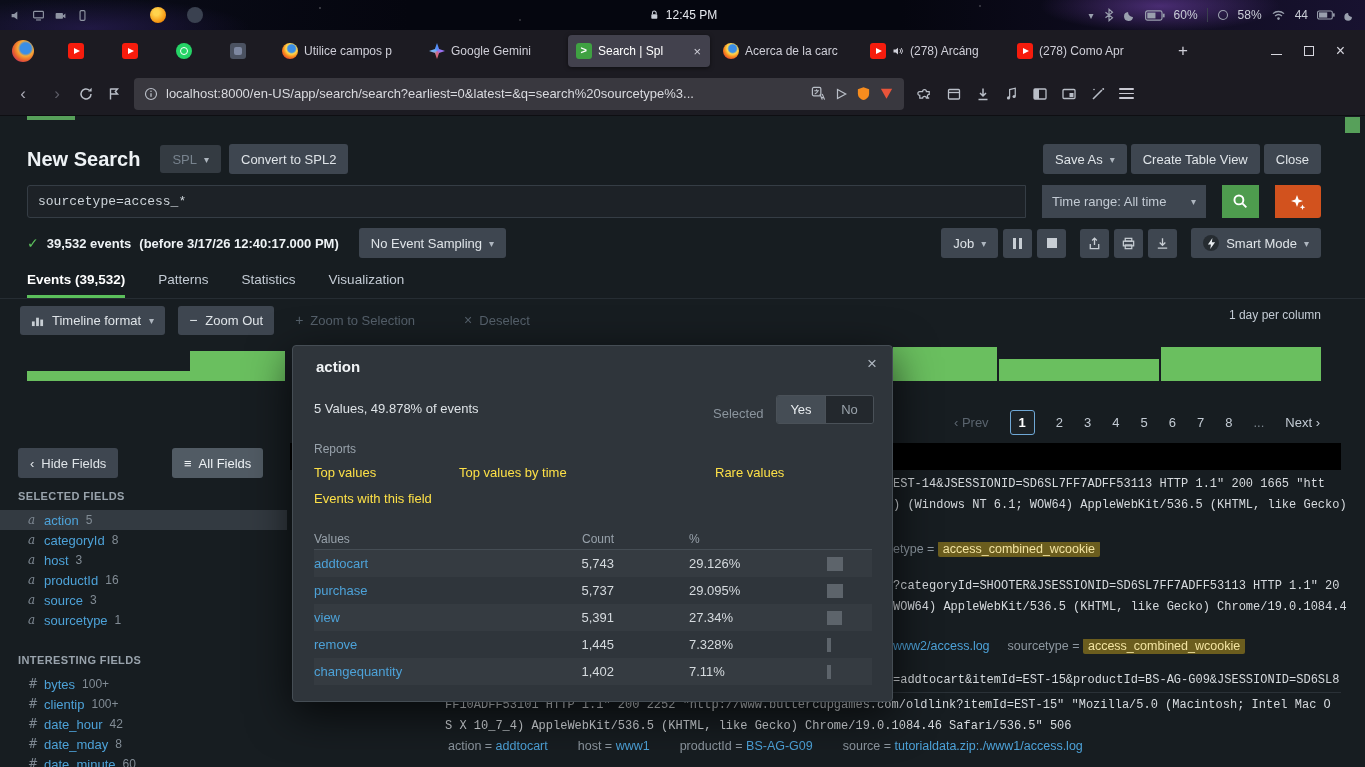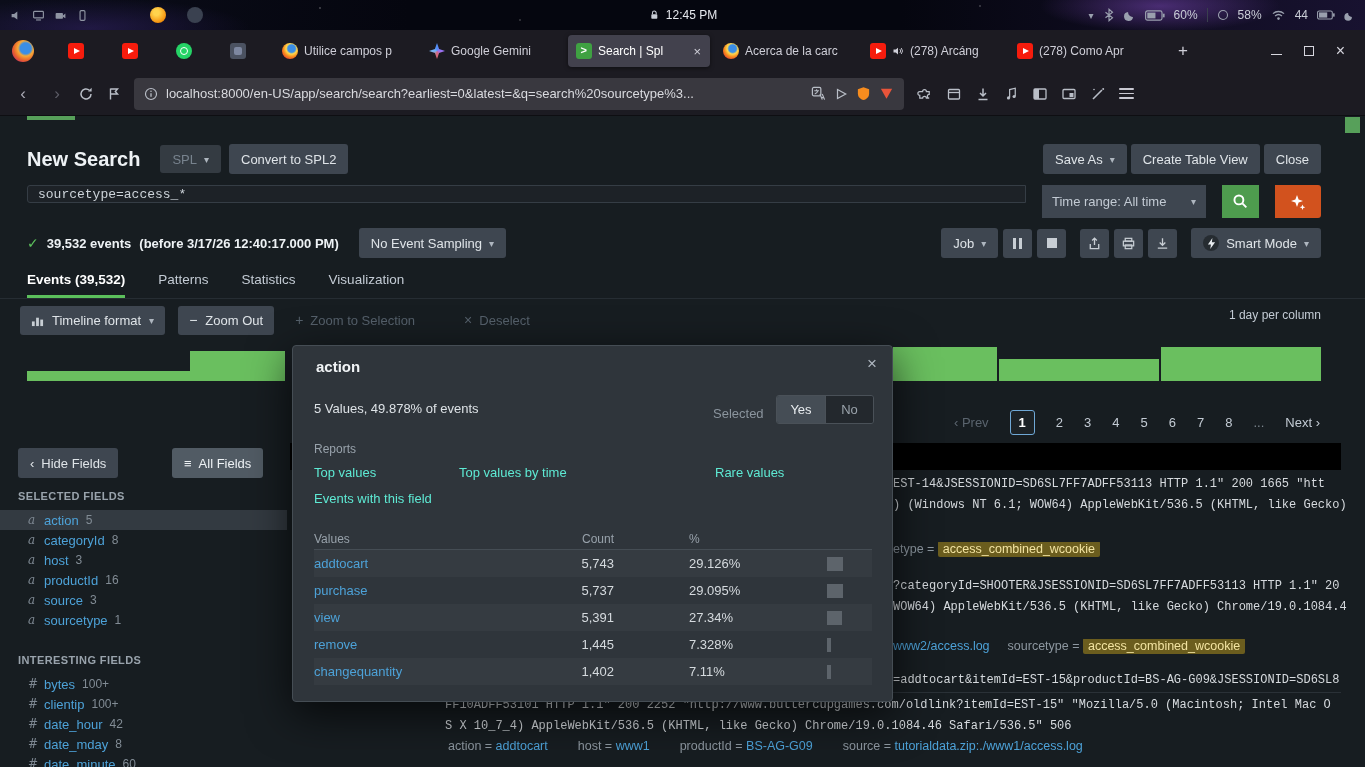--- a/index.html
+++ b/index.html
@@ -77,21 +77,21 @@
 
   .sbtn{background:#3e4650;color:#dfe4e8;border-radius:3px;display:inline-flex;align-items:center;
     gap:7px;padding:0 12px;height:30px;font-size:13px;white-space:nowrap;}
   .caret{font-size:10px;color:#aeb6bf;}
 
   .row-title{position:absolute;top:28px;left:27px;right:44px;display:flex;align-items:center;gap:8px;}
   .page-h1{font-size:20px;font-weight:bold;color:#eef2f5;margin-right:12px;}
   .spl-btn{background:#343b42;color:#78838e;height:28px;}
   .right-btns{margin-left:auto;display:flex;gap:4px;}
 
-  .row-search{position:absolute;top:69px;left:27px;right:44px;height:18px;display:flex;gap:16px;}
+  .row-search{position:absolute;top:69px;left:27px;right:44px;height:33px;display:flex;gap:16px;}
   .q-input{flex:1;background:#1d2227;border:1px solid #353d45;border-radius:3px 0 0 3px;
     display:flex;align-items:center;padding:0 10px;color:#cdd4da;
     font-family:"Liberation Mono","DejaVu Sans Mono",monospace;font-size:13px;}
   .time-btn{width:164px;background:#3e4650;border-radius:0;display:flex;align-items:center;
     justify-content:space-between;padding:0 10px;height:33px;}
   .go-btn{width:37px;height:33px;background:#4e9c4e;display:flex;align-items:center;justify-content:center;}
   .ai-btn{width:46px;height:33px;background:#d2521e;border-radius:0 3px 3px 0;
     display:flex;align-items:center;justify-content:center;}
 
   .row-info{position:absolute;top:112px;left:27px;right:44px;height:30px;display:flex;align-items:center;gap:8px;}
@@ -168,21 +168,21 @@
     border:1px solid #454d54;border-radius:4px;box-shadow:0 12px 44px rgba(0,0,0,.7);z-index:10;}
   .pp-title{position:absolute;left:23px;top:12px;font-size:15px;font-weight:bold;color:#f0f3f5;}
   .pp-close{position:absolute;right:15px;top:8px;font-size:17px;color:#aeb6bf;}
   .pp-sum{position:absolute;left:21px;top:55px;font-size:13px;color:#dde2e6;}
   .pp-sel-label{position:absolute;left:420px;top:60px;color:#8b959e;font-size:13px;}
   .pp-toggle{position:absolute;left:483px;top:49px;display:flex;border:1px solid #4a5158;border-radius:3px;overflow:hidden;}
   .pp-yes,.pp-no{width:48px;height:27px;display:flex;align-items:center;justify-content:center;font-size:13px;}
   .pp-yes{background:#454d55;color:#e8ecef;}
   .pp-no{background:#23282d;color:#9aa3ab;border-left:1px solid #4a5158;}
   .pp-reports{position:absolute;left:21px;top:96px;font-size:12px;color:#98a2ab;}
-  .pp-link{position:absolute;color:#5eead4;font-size:13px;white-space:nowrap;}
+  .pp-link{position:absolute;color:#fde047;font-size:13px;white-space:nowrap;}
   .l1{left:21px;top:119px;} .l2{left:166px;top:119px;} .l3{left:422px;top:119px;} .l4{left:21px;top:145px;}
   .pp-table{position:absolute;left:21px;right:20px;top:182px;}
   .phead{display:grid;grid-template-columns:235px 65px 212px 1fr;height:22px;align-items:center;
     color:#98a2ab;font-size:12px;border-bottom:1px solid #454d54;}
   .phead .hc{text-align:right;}
   .phead .hp{padding-left:75px;}
   .prow{display:grid;grid-template-columns:235px 65px 212px 1fr;height:27px;align-items:center;font-size:13px;}
   .prows > div:nth-of-type(odd){background:#353b41;}
   .pv{color:#4da2d8;}
   .pc{text-align:right;color:#d5dade;}

